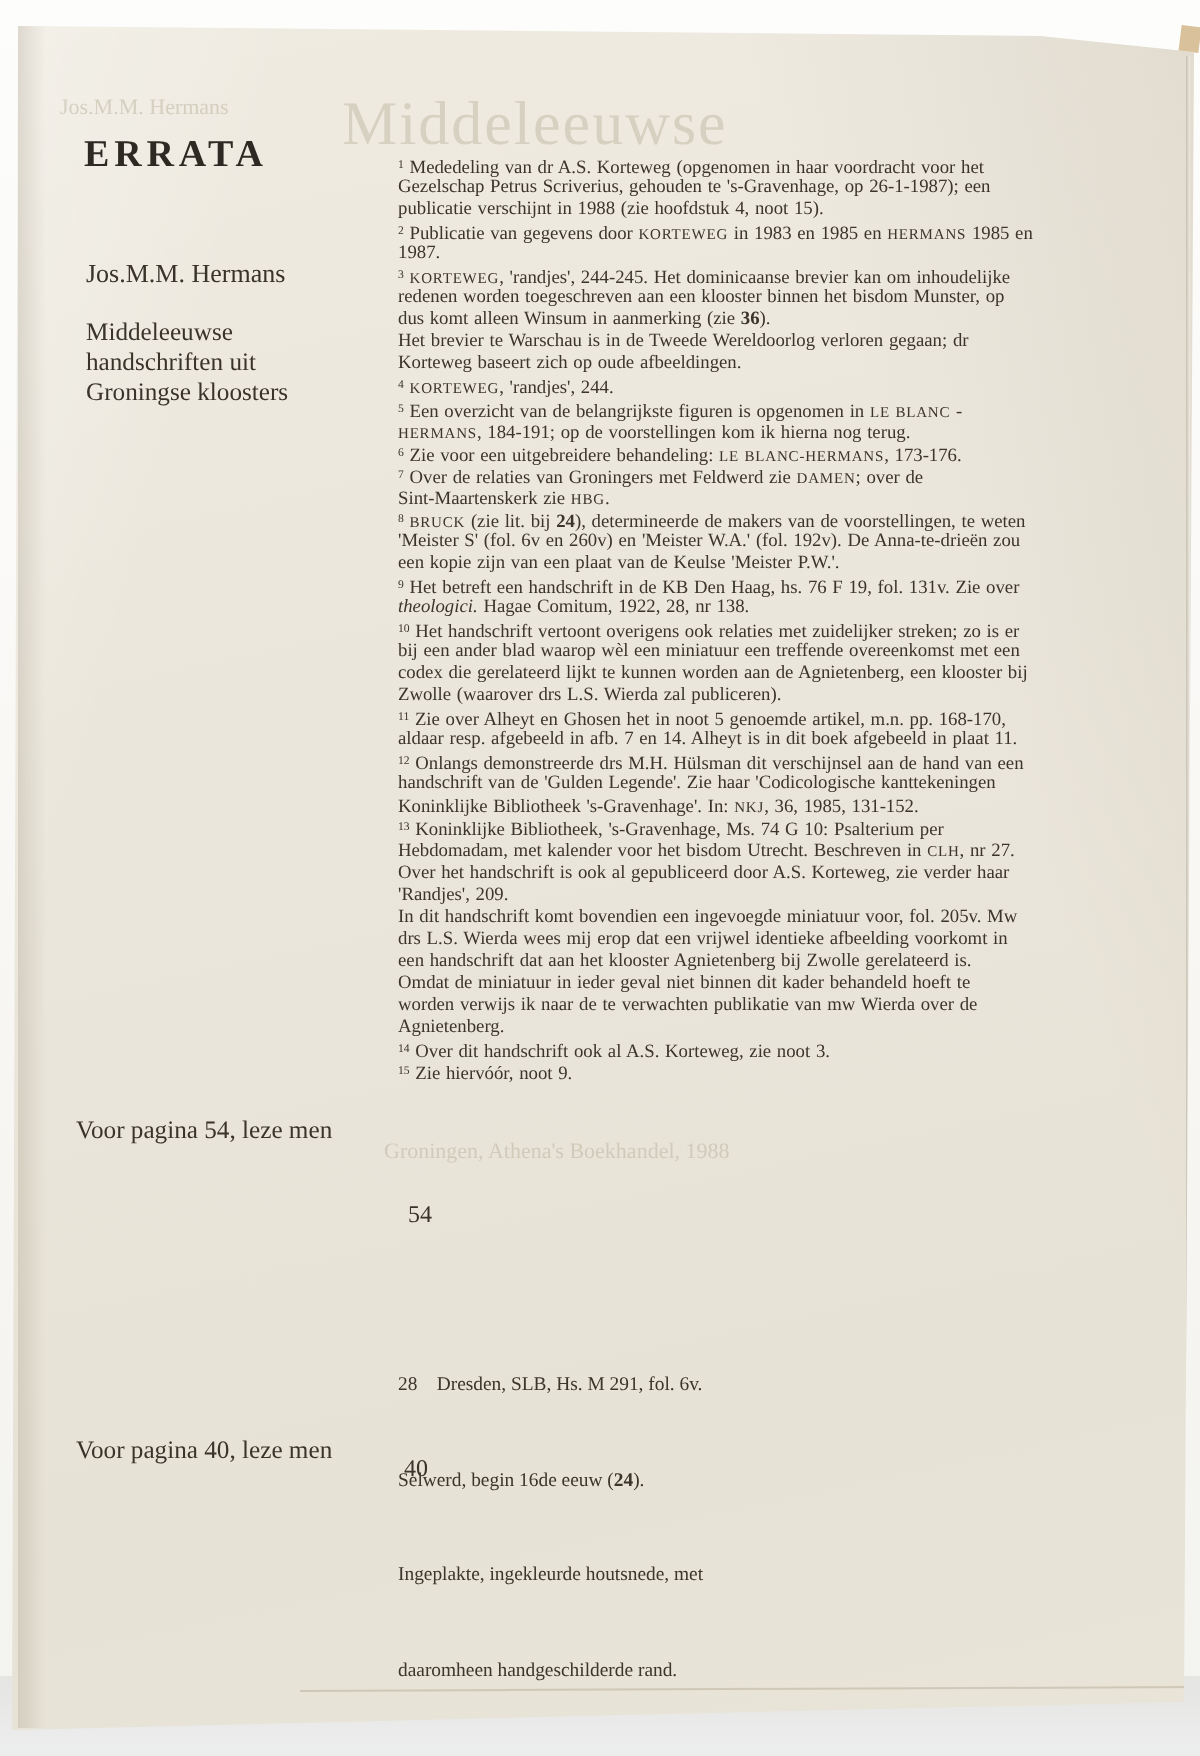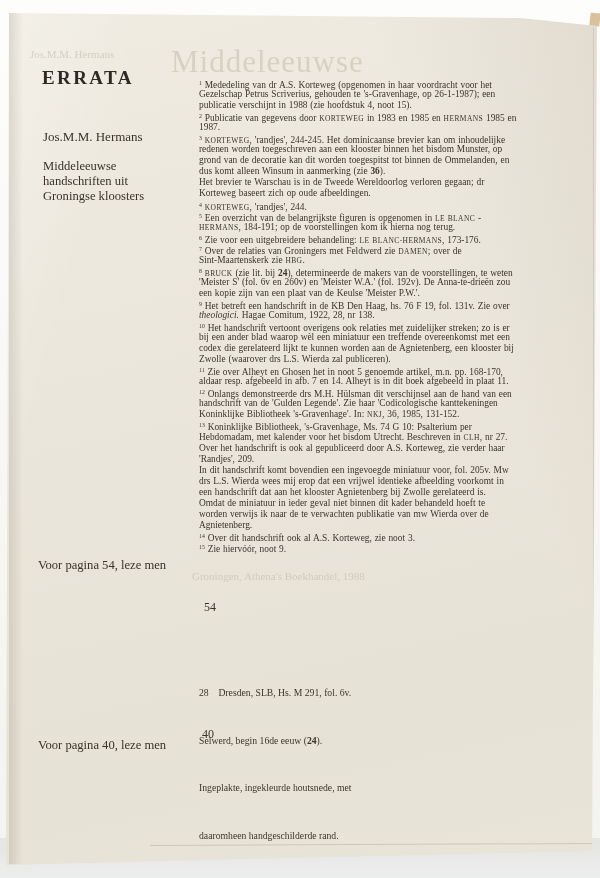--- a/index.html
+++ b/index.html
@@ -92,21 +92,21 @@
   .seg-sc { font-size: 0.8em; letter-spacing: 0.4px; }
   .seg-b { font-weight: bold; }
   .seg-i { font-style: italic; }
   .seg-sup { font-size: 0.62em; vertical-align: 0.45em; }
 
   .margin-label {
     position: absolute; left: 38px;
     font-size: 12.6px; color: #39332a;
   }
   .margin-label-54 { top: 558px; }
-  .margin-label-40 { top: 718px; margin-top: 20px; }
+  .margin-label-40 { top: 718px; }
 
   .page-number {
     position: absolute; font-size: 12px; color: #39332a;
   }
   .page-number-54 { left: 204px; top: 600px; }
   .page-number-40 { left: 202px; top: 727px; }
 </style>
 </head>
 <body>
 
@@ -137,21 +137,20 @@
     </div>
 
     <div class="footnotes-column">
         <div class="tline"><span class="seg-sup">1</span><span class="seg-n"> Mededeling van dr A.S. Korteweg (opgenomen in haar voordracht voor het</span></div>
         <div class="tline"><span class="seg-n">Gezelschap Petrus Scriverius, gehouden te 's-Gravenhage, op 26-1-1987); een</span></div>
         <div class="tline"><span class="seg-n">publicatie verschijnt in 1988 (zie hoofdstuk 4, noot 15).</span></div>
         <div class="tline"><span class="seg-sup">2</span><span class="seg-n"> Publicatie van gegevens door </span><span class="seg-sc">KORTEWEG</span><span class="seg-n"> in 1983 en 1985 en </span><span class="seg-sc">HERMANS</span><span class="seg-n"> 1985 en</span></div>
         <div class="tline"><span class="seg-n">1987.</span></div>
         <div class="tline"><span class="seg-sup">3</span><span class="seg-n"> </span><span class="seg-sc">KORTEWEG</span><span class="seg-n">, 'randjes', 244-245. Het dominicaanse brevier kan om inhoudelijke</span></div>
         <div class="tline"><span class="seg-n">redenen worden toegeschreven aan een klooster binnen het bisdom Munster, op</span></div>
-        <div class="tline"><span class="seg-n">grond van de decoratie kan dit worden toegespitst tot binnen de Ommelanden, en</span></div>
         <div class="tline"><span class="seg-n">dus komt alleen Winsum in aanmerking (zie </span><span class="seg-b">36</span><span class="seg-n">).</span></div>
         <div class="tline"><span class="seg-n">Het brevier te Warschau is in de Tweede Wereldoorlog verloren gegaan; dr</span></div>
         <div class="tline"><span class="seg-n">Korteweg baseert zich op oude afbeeldingen.</span></div>
         <div class="tline"><span class="seg-sup">4</span><span class="seg-n"> </span><span class="seg-sc">KORTEWEG</span><span class="seg-n">, 'randjes', 244.</span></div>
         <div class="tline"><span class="seg-sup">5</span><span class="seg-n"> Een overzicht van de belangrijkste figuren is opgenomen in </span><span class="seg-sc">LE BLANC</span><span class="seg-n"> -</span></div>
         <div class="tline"><span class="seg-sc">HERMANS</span><span class="seg-n">, 184-191; op de voorstellingen kom ik hierna nog terug.</span></div>
         <div class="tline"><span class="seg-sup">6</span><span class="seg-n"> Zie voor een uitgebreidere behandeling: </span><span class="seg-sc">LE BLANC-HERMANS</span><span class="seg-n">, 173-176.</span></div>
         <div class="tline"><span class="seg-sup">7</span><span class="seg-n"> Over de relaties van Groningers met Feldwerd zie </span><span class="seg-sc">DAMEN</span><span class="seg-n">; over de</span></div>
         <div class="tline"><span class="seg-n">Sint-Maartenskerk zie </span><span class="seg-sc">HBG</span><span class="seg-n">.</span></div>
         <div class="tline"><span class="seg-sup">8</span><span class="seg-n"> </span><span class="seg-sc">BRUCK</span><span class="seg-n"> (zie lit. bij </span><span class="seg-b">24</span><span class="seg-n">), determineerde de makers van de voorstellingen, te weten</span></div>

